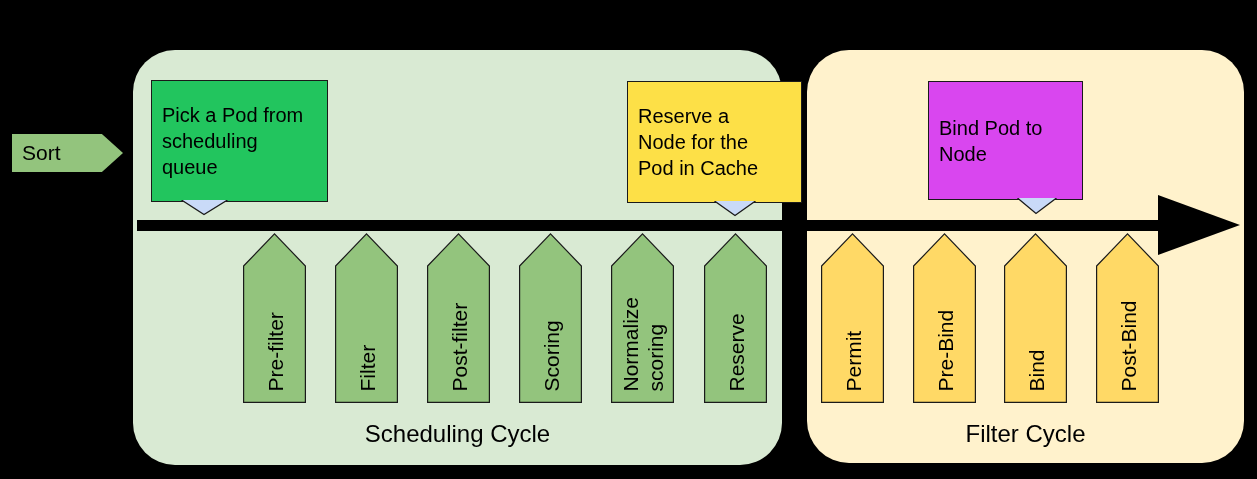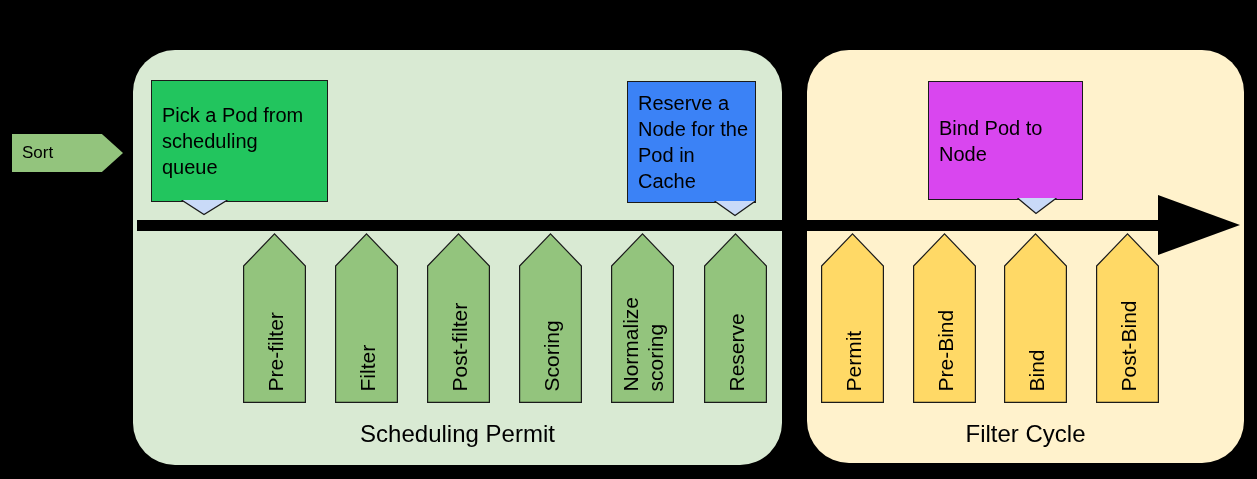--- a/index.html
+++ b/index.html
@@ -22,21 +22,21 @@
   .timeline-head {
     position:absolute; left:1158px; top:195px; width:82px; height:60px; z-index:3;
     clip-path:polygon(0 0, 100% 50%, 0 100%);
   }
   
   .sort-arrow {
     position:absolute; left:12px; top:134px; width:111px; height:38px; z-index:2;
     clip-path:polygon(0 0, 81% 0, 100% 50%, 81% 100%, 0 100%);
     display:flex; align-items:center;
   }
-  .sort-arrow span { font-size:17px; padding-left:10px; }
+  .sort-arrow span { font-size:21px; padding-left:10px; }
   
   .step-arrow { position:absolute; top:233px; width:63px; height:170px; z-index:2; }
   .step-arrow svg { position:absolute; left:0; top:0; }
   .vwrap { position:absolute; left:0; top:33px; width:63px; height:137px; }
   .vlabel {
     position:absolute; left:50%; top:50%; width:137px;
     transform:translate(-50%,-50%) rotate(-90deg);
     font-size:21px; line-height:25px; text-align:left;
     padding-left:12px; box-sizing:border-box;
     white-space:pre-line;
@@ -53,21 +53,21 @@
   .callout .tail { position:absolute; top:100%; margin-top:-1px; }
 </style>
 </head>
 <body>
 
 <div id="stage" style="background: rgb(0, 0, 0);">
 
   <div class="cycle-container" style="left: 133px; width: 649px; height: 415px; background: rgb(217, 234, 211);"></div>
   <div class="cycle-container" style="left: 807px; width: 437px; height: 413px; background: rgb(255, 242, 204);"></div>
 
-  <div class="cycle-label" style="left:133px; width:649px;">Scheduling Permit</div>
+  <div class="cycle-label" style="left:133px; width:649px;">Scheduling Cycle</div>
   <div class="cycle-label" style="left:807px; width:437px;">Filter Cycle</div>
 
   <div class="timeline-bar" style="background: rgb(0, 0, 0);"></div>
   <div class="timeline-head" style="background: rgb(0, 0, 0);"></div>
 
   <div class="sort-arrow" style="background: rgb(147, 196, 125);">
     <span>Sort</span>
   </div>
 
   <div class="step-arrow" style="left:243px;">
@@ -156,21 +156,21 @@
   <div class="callout" style="left: 151px; top: 80px; width: 177px; height: 122px; background: #22c55e;">
     <div class="callout-text">Pick a Pod from
 scheduling
 queue</div>
     <svg class="tail" style="left:29px;" width="47" height="16" viewBox="0 0 47 16">
       <path d="M0.5,0 L46.5,0 L23,14.5 Z" stroke="none" fill="#c9daf8"></path>
       <path d="M0.5,0 L23,14.5 L46.5,0" fill="none" stroke="#1a1a1a" stroke-width="1.3"></path>
     </svg>
   </div>
 
-  <div class="callout" style="left: 627px; top: 81px; width: 129px; height: 122px; background: #3b82f6;">
+  <div class="callout" style="left: 627px; top: 81px; width: 175px; height: 122px; background: #fde047;">
     <div class="callout-text">Reserve a
 Node for the
 Pod in Cache</div>
     <svg class="tail" style="left:86px;" width="42" height="16" viewBox="0 0 42 16">
       <path d="M0.5,0 L41.5,0 L21,14.5 Z" stroke="none" fill="#c9daf8"></path>
       <path d="M0.5,0 L21,14.5 L41.5,0" fill="none" stroke="#1a1a1a" stroke-width="1.3"></path>
     </svg>
   </div>
 
   <div class="callout" style="left: 928px; top: 81px; width: 155px; height: 119px; background: #d946ef;">

